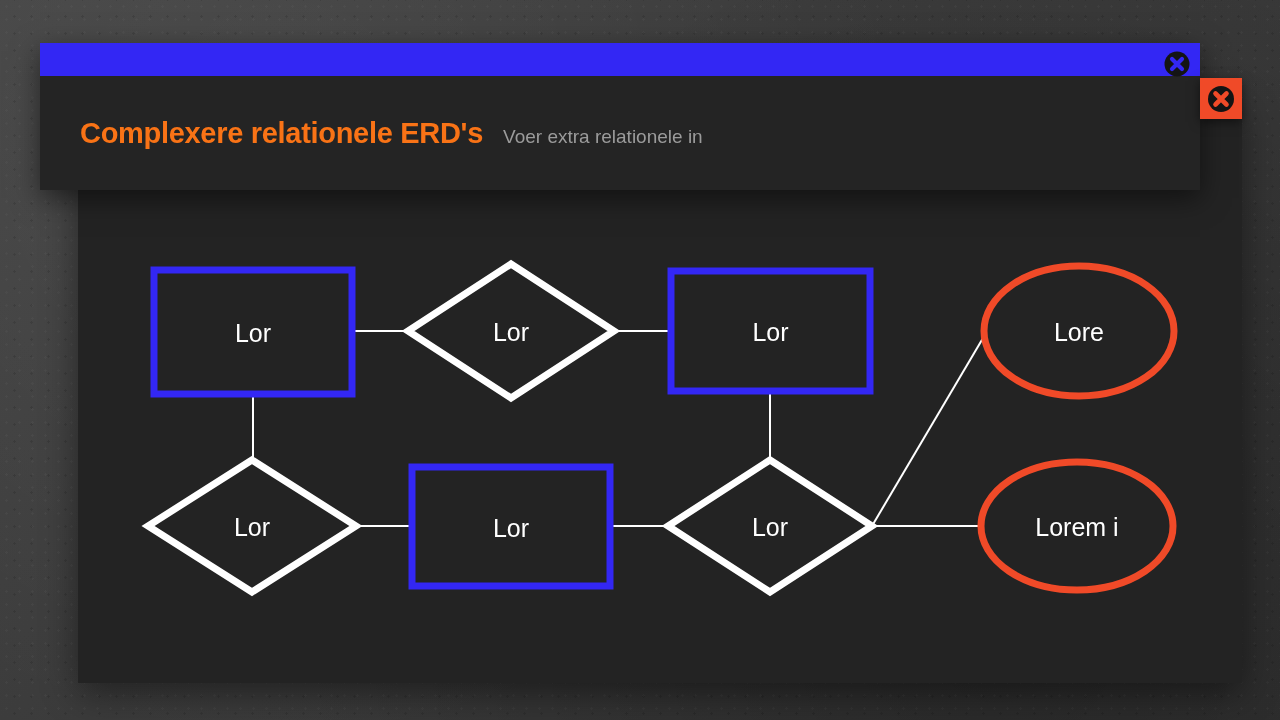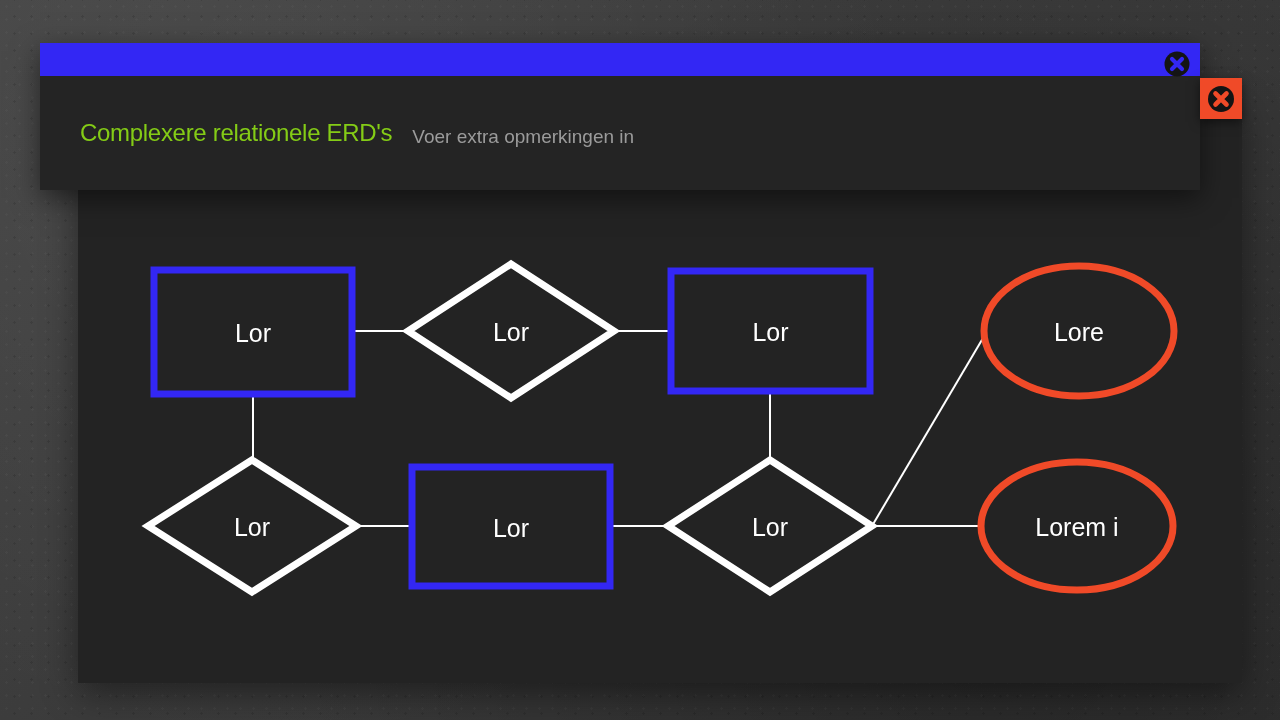--- a/index.html
+++ b/index.html
@@ -90,23 +90,23 @@
   .header-body {
     position: absolute;
     left: 0;
     top: 33px;
     width: 1160px;
     height: 114px;
     display: flex;
     align-items: center;
   }
   .title-text {
-    color: #84cc16;
-    font-size: 24px;
-    font-weight: normal;
+    color: #f97316;
+    font-size: 29px;
+    font-weight: bold;
     letter-spacing: -0.3px;
     margin-left: 40px;
     white-space: nowrap;
   }
   .subtitle-text {
     color: #9b9b9b;
     font-size: 19px;
     margin-left: 20px;
     white-space: nowrap;
     padding-top: 8px;
@@ -182,21 +182,21 @@
       <div class="close-on-bar">
         <svg class="x-badge" width="28" height="28" viewBox="0 0 28 28">
           <circle cx="14" cy="14" r="12.5" fill="#141414"></circle>
           <path d="M9 9 L19 19 M19 9 L9 19" stroke="#3327f4" stroke-width="4.2" stroke-linecap="round"></path>
         </svg>
       </div>
     </div>
 
     <div class="header-body">
       <div class="title-text">Complexere relationele ERD's</div>
-      <div class="subtitle-text">Voer extra opmerkingen in</div>
+      <div class="subtitle-text">Voer extra relationele in</div>
     </div>
   </div>
 
   <div class="close-square">
     <svg class="x-badge" width="30" height="30" viewBox="0 0 30 30">
       <circle cx="15" cy="15" r="13" fill="#141414"></circle>
       <path d="M9.5 9.5 L20.5 20.5 M20.5 9.5 L9.5 20.5" stroke="#f04a28" stroke-width="4.6" stroke-linecap="round"></path>
     </svg>
   </div>
 

